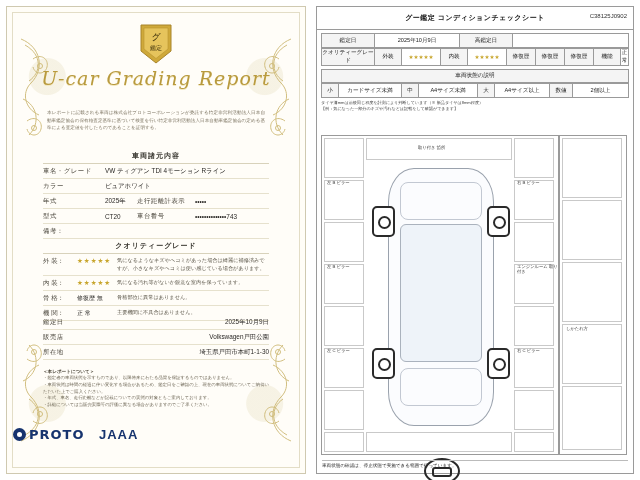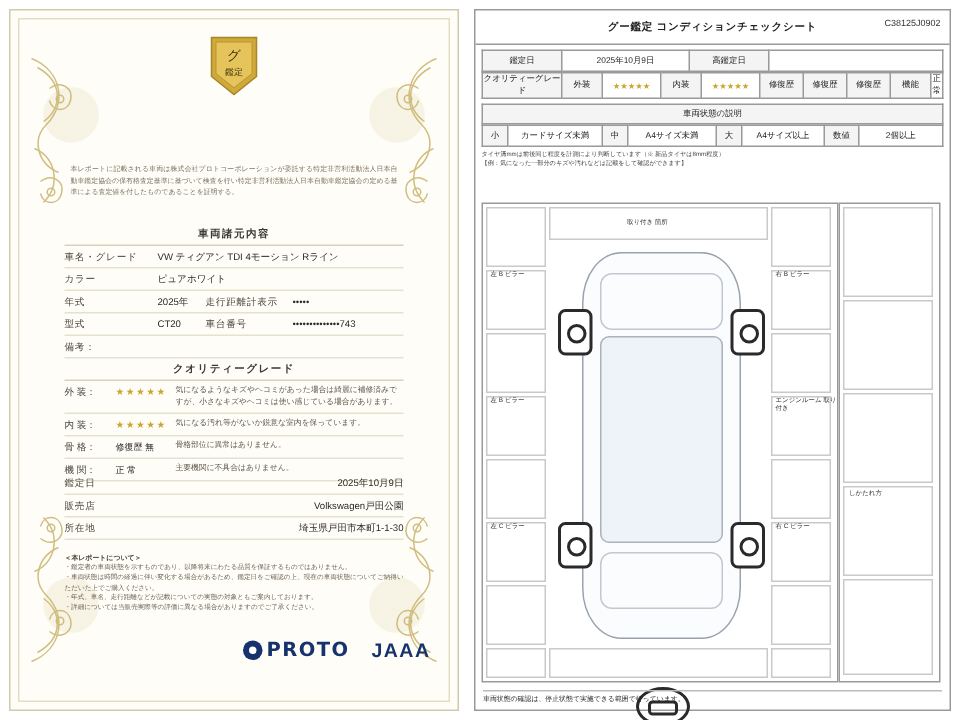--- a/index.html
+++ b/index.html
@@ -63,21 +63,21 @@
   .blk{position:absolute;left:30px;right:30px;}
   .row{display:flex;align-items:center;height:14px;border-bottom:1px solid #e6e1cd;font-size:6.4px;}
   .row .lab{width:62px;color:#4a463c;letter-spacing:.5px;}
   .row .val{flex:1;color:#2b2926;}
   .row .lab2{width:58px;color:#4a463c;letter-spacing:.5px;}
   .row .val2{width:74px;color:#2b2926;}
   .stars{color:#c8a62e;letter-spacing:1px;font-size:6.5px;}
   .note{font-size:5.2px;color:#5c574a;line-height:1.5;}
 
   .logos{
-    position:absolute;left:0;right:12px;bottom:24px;text-align:right;
+    position:absolute;left:0;right:0;bottom:24px;text-align:left;
   }
   .logo-proto{
     display:inline-block;vertical-align:middle;font-family:"DejaVu Sans", sans-serif;
     font-weight:bold;font-size:13px;color:#16336e;letter-spacing:1px;
   }
   .logo-circ{
     display:inline-block;vertical-align:middle;width:13px;height:13px;border-radius:50%;
     background:#16336e;margin-right:3px;position:relative;
   }
   .logo-circ:after{content:"";position:absolute;left:4px;top:4px;width:5px;height:5px;background:#fff;border-radius:50%;}
@@ -193,20 +193,21 @@
         </g>
       </svg>
 
       <svg class="seal" viewBox="0 0 34 42">
         <path d="M2 2 h30 v26 l-15 12 L2 28 Z" fill="#cfa93a" stroke="#a8842a" stroke-width="1"></path>
         <path d="M5 5 h24 v21 l-12 9.5 L5 26 Z" fill="#e6c45c" stroke="#b8932f" stroke-width="0.6"></path>
         <text x="17" y="17" font-size="9" text-anchor="middle" fill="#3c2f0a" font-family="DejaVu Sans, sans-serif">グ</text>
         <text x="17" y="27" font-size="6" text-anchor="middle" fill="#3c2f0a" font-family="DejaVu Sans, sans-serif">鑑定</text>
       </svg>
 
+      <div class="title-script">U-car Grading Report</div>
       <div class="blurb">本レポートに記載される車両は株式会社プロトコーポレーションが委託する特定非営利活動法人日本自動車鑑定協会の保有格査定基準に基づいて検査を行い特定非営利活動法人日本自動車鑑定協会の定める基準による査定値を付したものであることを証明する。</div>
 
       <div class="blk" style="top:138px;">
         <div class="sec-hd">車両諸元内容</div>
         <div class="sec-rule"></div>
         <div class="row">
           <div class="lab">車名・グレード</div>
           <div class="val">VW ティグアン TDI 4モーション Rライン</div>
         </div>
         <div class="row">

